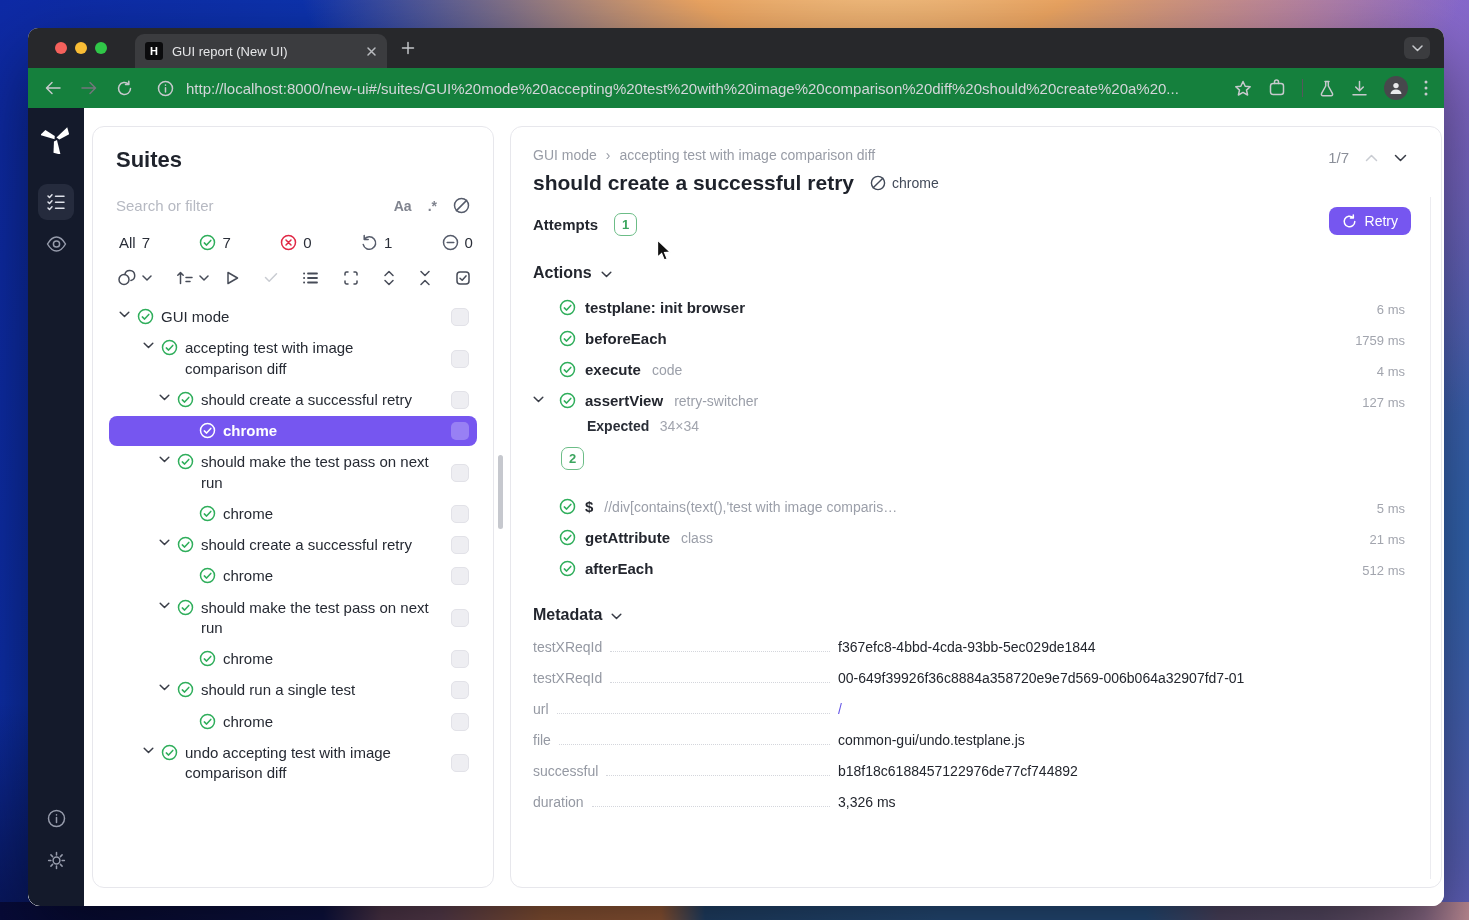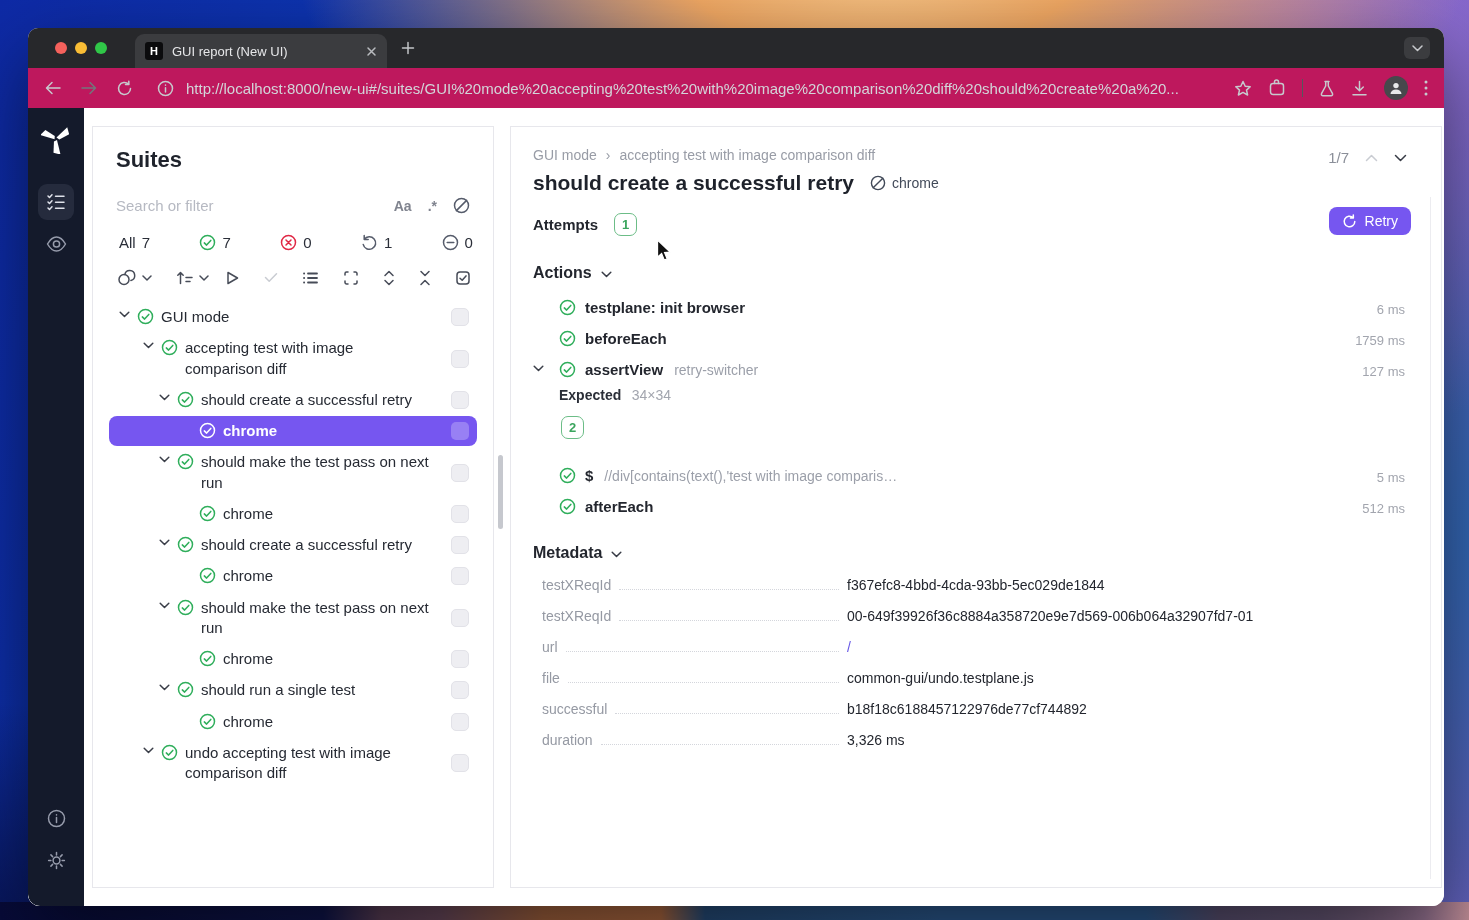--- a/index.html
+++ b/index.html
@@ -25,42 +25,42 @@
   .tab{margin-left:28px;height:34px;align-self:flex-end;width:232px;background:#3b3c3f;
     border-radius:9px 9px 0 0;display:flex;align-items:center;padding:0 10px;gap:9px;}
   .favicon{width:18px;height:18px;background:#0b0b0d;border-radius:3px;color:#fff;font-size:11px;font-weight:700;
     display:flex;align-items:center;justify-content:center;}
   .tab-title{color:#e6e7e9;font-size:13px;flex:1;white-space:nowrap;overflow:hidden;}
   .tab-close{color:#b9bbbf;font-size:14px;line-height:1;}
   .newtab{color:#c3c5c9;font-size:19px;margin-left:14px;line-height:1;}
   .tabsearch{margin-left:auto;margin-right:14px;width:26px;height:22px;border-radius:6px;background:#3b3c3f;
     display:flex;align-items:center;justify-content:center;color:#c8cacd;}
   
-  .toolbar{height:40px;background:#be185d;display:flex;align-items:center;padding:0 16px;gap:18px;color:#c7c9cd;}
+  .toolbar{height:40px;background:#15803d;display:flex;align-items:center;padding:0 16px;gap:18px;color:#c7c9cd;}
   .nav-dim{color:#73767c;}
   .urlarea{flex:1;display:flex;align-items:center;gap:12px;min-width:0;margin-left:6px;}
   .urltext{color:#d3d5d9;font-size:15px;white-space:nowrap;overflow:hidden;text-overflow:ellipsis;min-width:0;}
   .tb-right{display:flex;align-items:center;gap:16px;}
   .divider{width:1px;height:18px;background:#55575c;}
   .avatar{width:24px;height:24px;border-radius:50%;background:#47484c;display:flex;align-items:center;justify-content:center;}
   
   .icon{display:inline-flex;align-items:center;justify-content:center;line-height:0;}
   .icon svg *{stroke:currentColor;fill:none;stroke-width:1.5;stroke-linecap:round;stroke-linejoin:round;}
   .icon svg .f{fill:currentColor;stroke:none;}
   
   .app{position:absolute;top:80px;left:0;right:0;bottom:0;background:#fff;}
   .side{position:absolute;left:0;top:0;bottom:0;width:56px;background:#141a2b;border-bottom-left-radius:12px;
     display:flex;flex-direction:column;align-items:center;padding:16px 0 22px;}
   .side .logo{color:#fff;margin-bottom:30px;}
   .side-item{width:36px;height:36px;border-radius:9px;display:flex;align-items:center;justify-content:center;
     color:#969bab;margin-bottom:6px;}
   .side-item.active{background:#252b3d;color:#dfe2ea;}
   .side-spacer{flex:1;}
   
-  .card{background:#fff;border:1px solid #e7e7ec;border-radius:0;position:absolute;}
+  .card{background:#fff;border:1px solid #e7e7ec;border-radius:12px;position:absolute;}
   .suites-card{left:64px;top:18px;width:402px;bottom:18px;padding:18px 16px 0;box-sizing:border-box;overflow:hidden;}
   .suites-title{font-size:22px;font-weight:700;color:#1f232c;margin:2px 0 0 7px;}
   .search-row{display:flex;align-items:center;margin:24px 7px 4px;gap:10px;}
   .search-ph{color:#b6b9c2;font-size:15px;flex:1;}
   .search-ops{display:flex;align-items:center;gap:16px;color:#80848f;font-size:14px;font-weight:600;}
   .filters{display:flex;align-items:center;justify-content:space-between;margin:20px 4px 0 10px;font-size:15px;color:#2a2e38;}
   .chip{display:flex;align-items:center;gap:6px;}
   .chip .icon{width:17px;height:17px;}
   .c-pass{color:#2fae5b}.c-fail{color:#e02845}.c-retry{color:#565c6b}.c-skip{color:#565c6b}
   .tree-toolbar{display:flex;align-items:center;margin:18px 6px 0 8px;color:#474c58;gap:5px;}
@@ -98,26 +98,26 @@
   .sh-chevron{color:#383c46;margin-top:2px;}
   .actions-section{margin-top:28px;}
   .actions-list{margin-top:10px;}
   .action-row{position:relative;display:flex;flex-wrap:wrap;align-items:center;padding:7px 90px 7px 26px;}
   .ar-chevron{position:absolute;left:0;top:11px;color:#3a3e48;}
   .ar-check{color:#2fae5b;}
   .ar-name{font-size:15px;font-weight:600;color:#23262e;margin-left:9px;}
   .ar-arg{margin-left:11px;color:#9b9fa9;font-size:14px;white-space:nowrap;overflow:hidden;text-overflow:ellipsis;max-width:430px;}
   .ar-duration{position:absolute;right:0;top:10px;font-size:13px;color:#a2a5ae;}
   .ar-expanded{width:100%;padding:8px 0 4px 0;}
-  .exp-label{font-size:14px;font-weight:700;color:#2a2e37;}
+  .exp-label{font-size:14px;font-weight:700;color:#2a2e37;margin-left:28px;}
   .exp-size{color:#a2a5ae;font-size:14px;margin-left:6px;}
   .exp-badge{margin:12px 0 10px 2px;}
   .meta-section{margin-top:22px;}
   .meta-list{margin-top:8px;}
-  .meta-row{display:flex;align-items:baseline;margin:15px 9px;font-size:14px;}
+  .meta-row{display:flex;align-items:baseline;margin:15px 0;font-size:14px;}
   .meta-left{width:305px;display:flex;align-items:baseline;flex:none;}
   .meta-key{color:#9599a3;}
   .meta-dots{flex:1;border-bottom:1px dotted #d4d6dc;margin:0 8px 3px 8px;}
   .meta-value{color:#23262e;white-space:nowrap;overflow:hidden;text-overflow:ellipsis;}
   .meta-row.link .meta-value{color:#6657e6;}
   .cursor{position:absolute;left:656px;top:239px;z-index:50;pointer-events:none;}
 </style>
 </head>
 <body>
 
@@ -644,20 +644,33 @@
                   <circle cx="8.5" cy="8.5" r="7"></circle>
                   <path d="M5.3 8.9 L7.6 11.1 L11.8 6.4"></path>
                 </svg>
               </span>
               <span class="ar-name">beforeEach</span>
 
               <span class="ar-duration">1759 ms</span>
 
             </div>
             <div class="action-row">
+
+              <span class="ar-check icon">
+                <svg width="17" height="17" viewBox="0 0 17 17">
+                  <circle cx="8.5" cy="8.5" r="7"></circle>
+                  <path d="M5.3 8.9 L7.6 11.1 L11.8 6.4"></path>
+                </svg>
+              </span>
+              <span class="ar-name">execute</span>
+              <span class="ar-arg">code</span>
+              <span class="ar-duration">4 ms</span>
+
+            </div>
+            <div class="action-row">
               <span class="ar-chevron icon">
                 <svg width="11" height="7" viewBox="0 0 11 7">
                   <path d="M1.2 1.2 L5.5 5.5 L9.8 1.2"></path>
                 </svg>
               </span>
               <span class="ar-check icon">
                 <svg width="17" height="17" viewBox="0 0 17 17">
                   <circle cx="8.5" cy="8.5" r="7"></circle>
                   <path d="M5.3 8.9 L7.6 11.1 L11.8 6.4"></path>
                 </svg>
@@ -687,20 +700,33 @@
 
             </div>
             <div class="action-row">
 
               <span class="ar-check icon">
                 <svg width="17" height="17" viewBox="0 0 17 17">
                   <circle cx="8.5" cy="8.5" r="7"></circle>
                   <path d="M5.3 8.9 L7.6 11.1 L11.8 6.4"></path>
                 </svg>
               </span>
+              <span class="ar-name">getAttribute</span>
+              <span class="ar-arg">class</span>
+              <span class="ar-duration">21 ms</span>
+
+            </div>
+            <div class="action-row">
+
+              <span class="ar-check icon">
+                <svg width="17" height="17" viewBox="0 0 17 17">
+                  <circle cx="8.5" cy="8.5" r="7"></circle>
+                  <path d="M5.3 8.9 L7.6 11.1 L11.8 6.4"></path>
+                </svg>
+              </span>
               <span class="ar-name">afterEach</span>
 
               <span class="ar-duration">512 ms</span>
 
             </div>
           </div>
       </div>
 
       <div class="meta-section">
         <div class="section-h">

